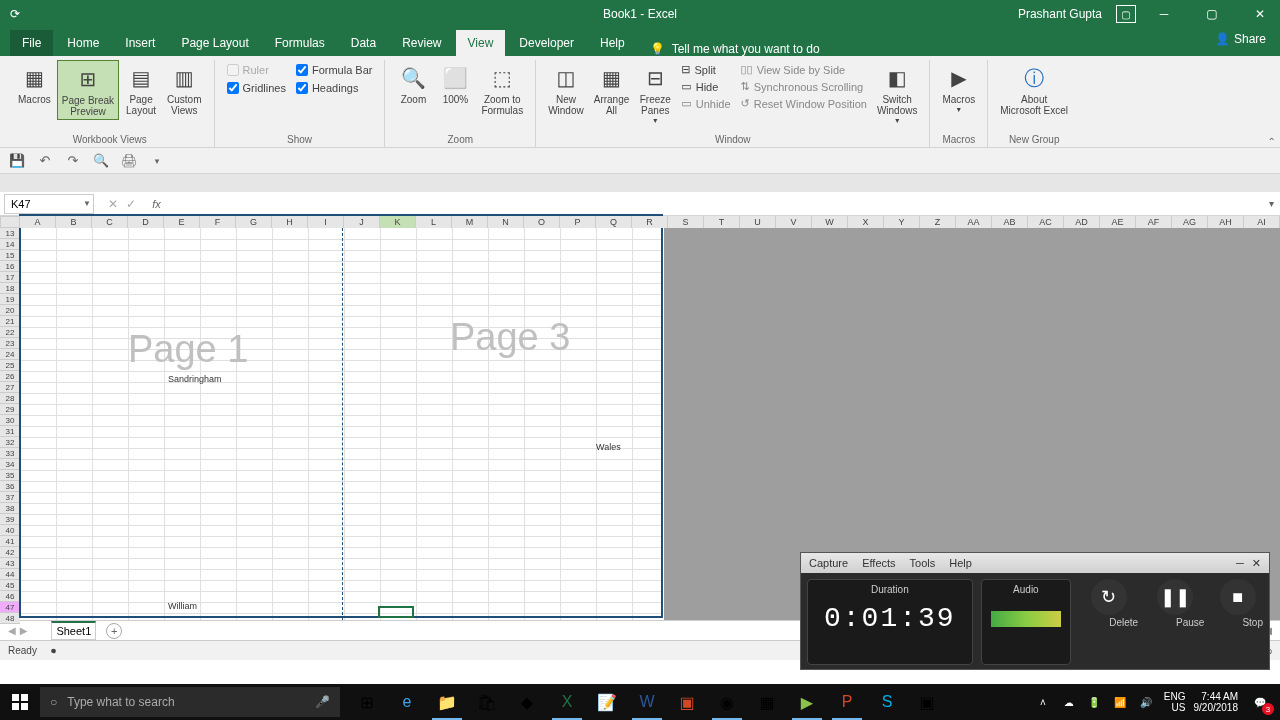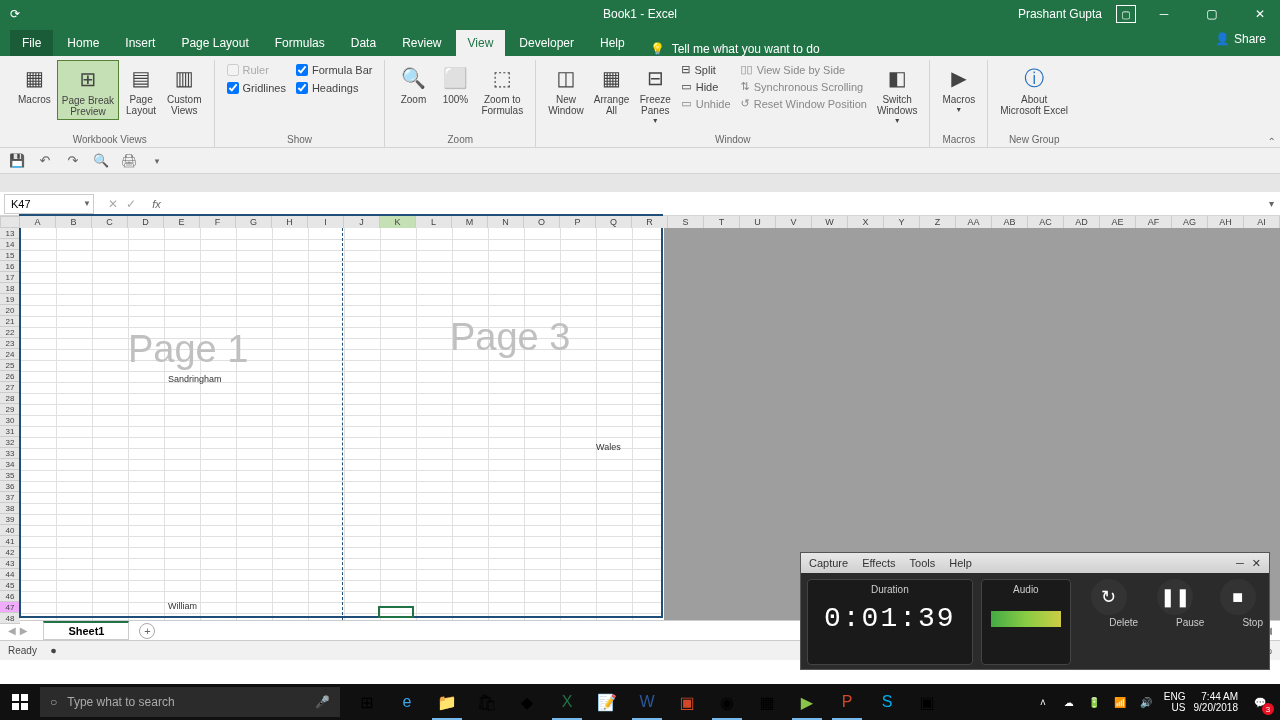--- a/index.html
+++ b/index.html
@@ -69,21 +69,21 @@
 .page-break-v { position: absolute; top: 0; width: 0; border-left: 1px dashed #1f4e79; }
 .page-break-h { position: absolute; left: 0; height: 0; border-top: 2px dashed #1f4e79; }
 .print-border { position: absolute; border: 2px solid #1f4e79; pointer-events: none; }
 .watermark { position: absolute; font-size: 38px; color: #c0c0c0; font-family: Arial; pointer-events: none; }
 .cell-text { position: absolute; font-size: 9px; color: #333; }
 .sel-cell { position: absolute; border: 2px solid #217346; background: rgba(255,255,255,0.3); }
 
 
 .sheet-tabs { height: 20px; background: #fff; border-top: 1px solid #ccc; display: flex; align-items: center; padding: 0 8px; }
 .sheet-nav { display: flex; gap: 4px; color: #aaa; font-size: 10px; }
-.sheet-tab { padding: 2px 24px; border: 1px solid #ccc; border-top: 2px solid #217346; font-size: 11px; background: #fff; margin-left: 16px; font-weight: bold; }
+.sheet-tab { padding: 2px 4px; border: 1px solid #ccc; border-top: 2px solid #217346; font-size: 11px; background: #fff; margin-left: 24px; font-weight: normal; }
 .add-sheet { margin-left: 10px; width: 16px; height: 16px; border: 1px solid #aaa; border-radius: 50%; display: flex; align-items: center; justify-content: center; font-size: 11px; color: #666; }
 .hscroll { margin-left: auto; display: flex; align-items: center; gap: 2px; }
 
 
 .statusbar { height: 20px; background: #f1f1f1; border-top: 1px solid #ccc; display: flex; align-items: center; padding: 0 8px; font-size: 10px; color: #444; }
 .status-right { margin-left: auto; display: flex; align-items: center; gap: 4px; }
 .view-btn { width: 20px; height: 16px; display: flex; align-items: center; justify-content: center; border: 1px solid transparent; }
 .view-btn.active { background: #c5e0b4; }
 .zoom-slider { width: 80px; height: 4px; background: #ccc; position: relative; }
 .zoom-thumb { position: absolute; left: 30%; top: -3px; width: 8px; height: 10px; background: #888; }

